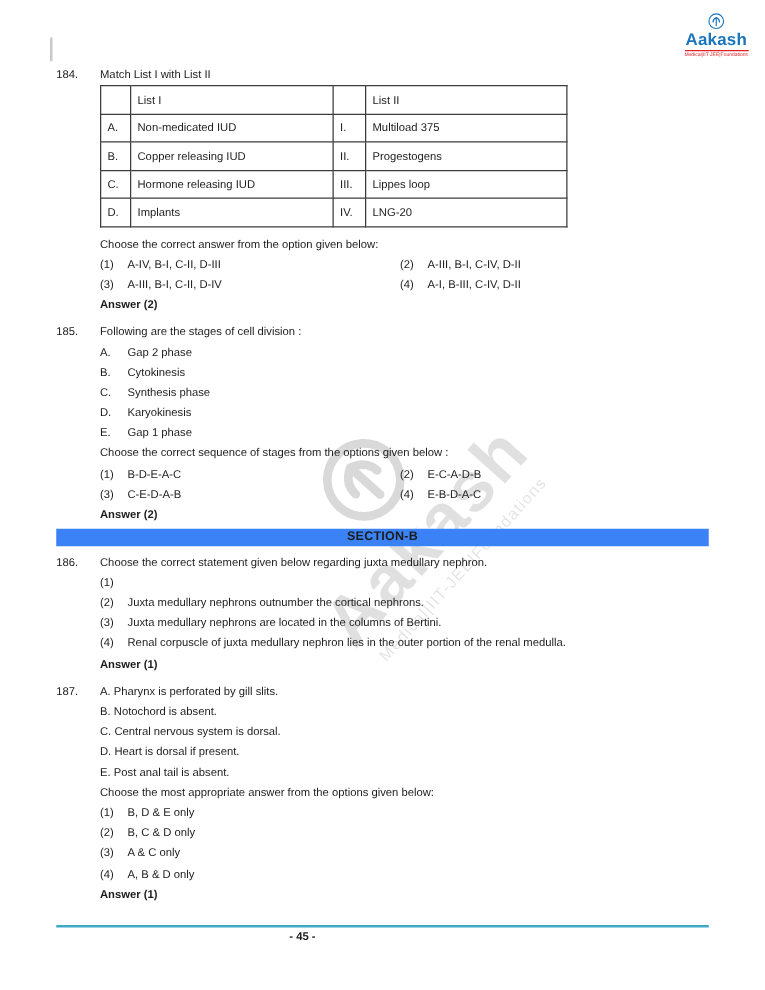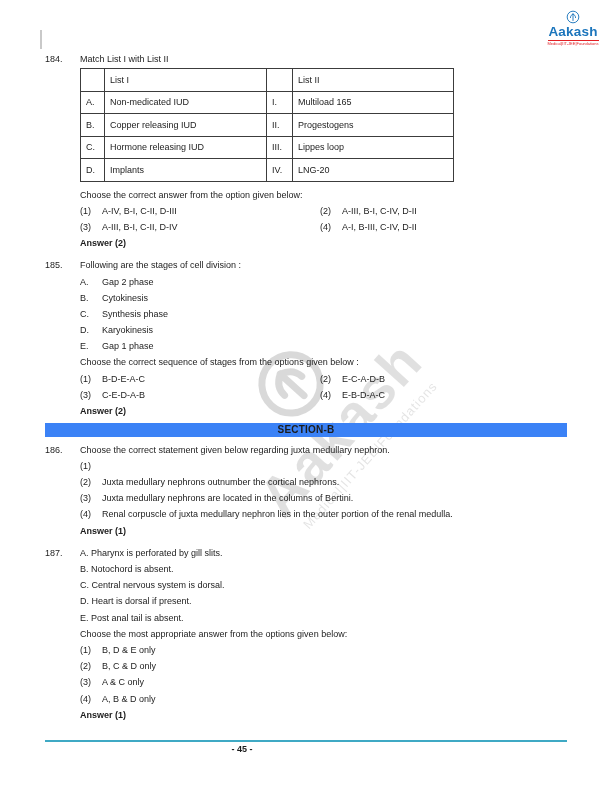--- a/index.html
+++ b/index.html
@@ -118,21 +118,21 @@
               <tr>
             <td></td>
             <td class="b">List I</td>
             <td></td>
             <td class="b">List II</td>
           </tr>
           <tr>
             <td>A.</td>
             <td>Non-medicated IUD</td>
             <td>I.</td>
-            <td>Multiload 165</td>
+            <td>Multiload 375</td>
           </tr>
           <tr>
             <td>B.</td>
             <td>Copper releasing IUD</td>
             <td>II.</td>
             <td>Progestogens</td>
           </tr>
           <tr>
             <td>C.</td>
             <td>Hormone releasing IUD</td>

